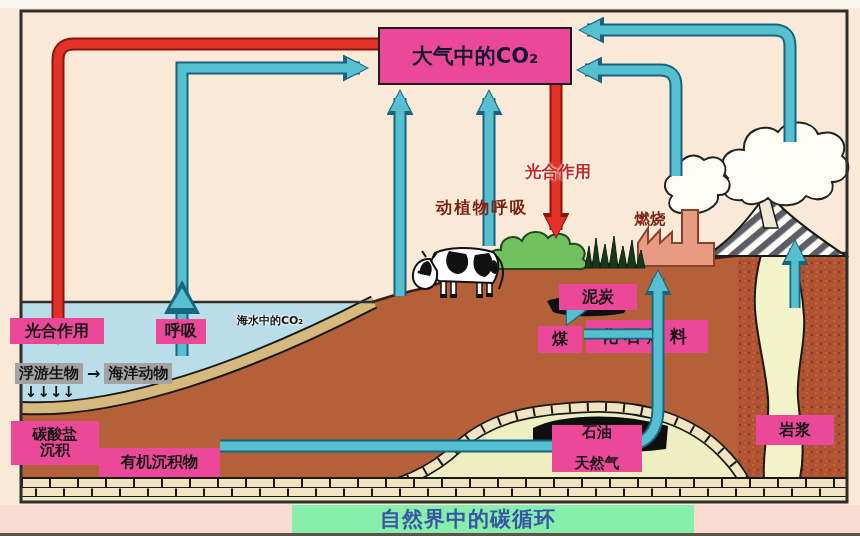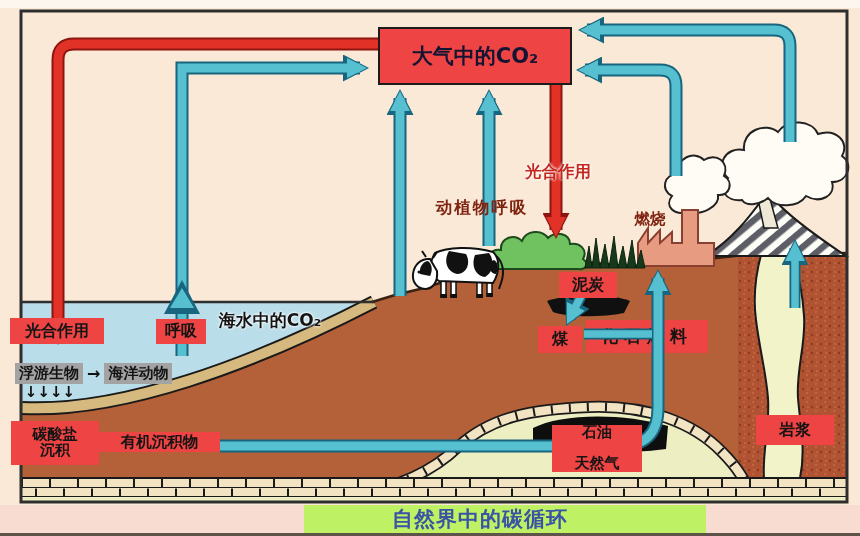--- a/index.html
+++ b/index.html
@@ -2,33 +2,33 @@
 <html><head>
 <meta charset="utf-8">
 <style>
   html,body{margin:0;padding:0;background:#fbe9d7;}
   .stage{position:relative;width:860px;height:536px;overflow:hidden;background:#fbe9d7;
          font-family:"DejaVu Sans",sans-serif;}
   .stage svg{position:absolute;left:0;top:0;}
   svg.base{z-index:0;}
   svg.overlay{z-index:2;pointer-events:none;}
   .lbl{position:absolute;z-index:1;display:flex;align-items:center;justify-content:center;
-       background:#ef4444;color:#141414;font-weight:bold;line-height:1.05;text-align:center;
+       background:#ec4899;color:#141414;font-weight:bold;line-height:1.05;text-align:center;
        white-space:nowrap;}
   .lbl.plain{background:transparent;}
   .lbl.red{color:#c5271f;background:transparent;}
   .lbl.darkred{color:#7e2410;background:transparent;}
   .lbl.box{border:2.5px solid #1c1c1c;}
   .twoline{flex-direction:column;}
   .row{position:absolute;z-index:1;display:flex;align-items:center;gap:4px;}
   .chip{background:#a3a3a3;color:#141414;font-weight:bold;padding:1px 4px;font-size:15px;}
   .flow{color:#111;font-weight:bold;font-size:16px;}
   .bottom-band{position:absolute;left:0;top:505px;width:860px;height:31px;background:#f8dcd2;z-index:0;}
   .top-band{position:absolute;left:0;top:0;width:860px;height:8px;background:#fdf6ee;z-index:0;}
-  .title-chip{position:absolute;left:304px;top:505px;width:402px;height:28px;background:#bef264;
+  .title-chip{position:absolute;left:292px;top:505px;width:402px;height:28px;background:#86efac;
               z-index:1;display:flex;align-items:center;justify-content:center;padding-right:50px;box-sizing:border-box;}
   .title-text{color:#3a53a4;font-weight:bold;font-size:21px;letter-spacing:1px;}
   .bottom-edge{position:absolute;left:0;top:533px;width:860px;height:3px;background:#5f5249;z-index:1;}
   .halo{text-shadow:0 0 3px #fff,0 0 3px #fff;}
 </style>
 </head>
 <body>
 
 <div class="stage">
   <div class="top-band"></div>
@@ -210,39 +210,39 @@
   <div class="lbl" style="left:10px;top:318px;width:94px;height:26px;font-size:16px;">光合作用</div>
 
   <div class="lbl" style="left:156px;top:319px;width:50px;height:25px;font-size:16px;text-align:center;">呼吸</div>
 
   <div class="row" style="left:15px;top:360px;height:26px;">
     <span class="chip">浮游生物</span>
     <span class="flow">→</span>
     <span class="chip">海洋动物</span>
   </div>
 
-  <div class="lbl plain halo" style="left:204px;top:308px;width:132px;height:26px;font-size:17px;">海水中的CO₂</div>
+  <div class="lbl plain halo" style="left:204px;top:308px;width:132px;height:26px;font-size:11px;">海水中的CO₂</div>
 
   <div class="lbl plain" style="left:20px;top:382px;width:60px;height:22px;font-size:15px;color:#111;">↓↓↓↓</div>
 
   <div class="lbl twoline" style="left:11px;top:421px;width:88px;height:44px;font-size:15px;">
     <span>碳酸盐</span>
     <span>沉积</span>
   </div>
 
-  <div class="lbl" style="left:99px;top:432px;width:121px;height:20px;font-size:15.5px;">有机沉积物</div>
+  <div class="lbl" style="left:99px;top:448px;width:121px;height:29px;font-size:15.5px;">有机沉积物</div>
 
 
   <div class="lbl darkred" style="left:427px;top:196px;width:110px;height:24px;font-size:16.5px;letter-spacing:2px;">动植物呼吸</div>
 
   <div class="lbl red halo" style="left:512px;top:160px;width:92px;height:24px;font-size:16.5px;">光合作用</div>
 
   <div class="lbl darkred" style="left:626px;top:208px;width:48px;height:22px;font-size:15.5px;">燃烧</div>
 
-  <div class="lbl" style="left:559px;top:272px;width:58px;height:26px;font-size:16px;">泥炭</div>
+  <div class="lbl" style="left:559px;top:284px;width:78px;height:26px;font-size:16px;">泥炭</div>
 
   <div class="lbl" style="left:538px;top:326px;width:44px;height:27px;font-size:16px;">煤</div>
 
   <div class="lbl" style="left:586px;top:320px;width:122px;height:33px;font-size:17px;letter-spacing:6px;">化石燃料</div>
 
   <div class="lbl" style="left:756px;top:415px;width:78px;height:30px;font-size:16px;">岩浆</div>
 
   <svg class="overlay" width="860" height="536" viewBox="0 0 860 536">
     <g>
       <path d="M220 446 H620 Q658 446 658 408 V278" fill="none" stroke="#17657e" stroke-width="13" marker-end="url(#hTd)"></path>

